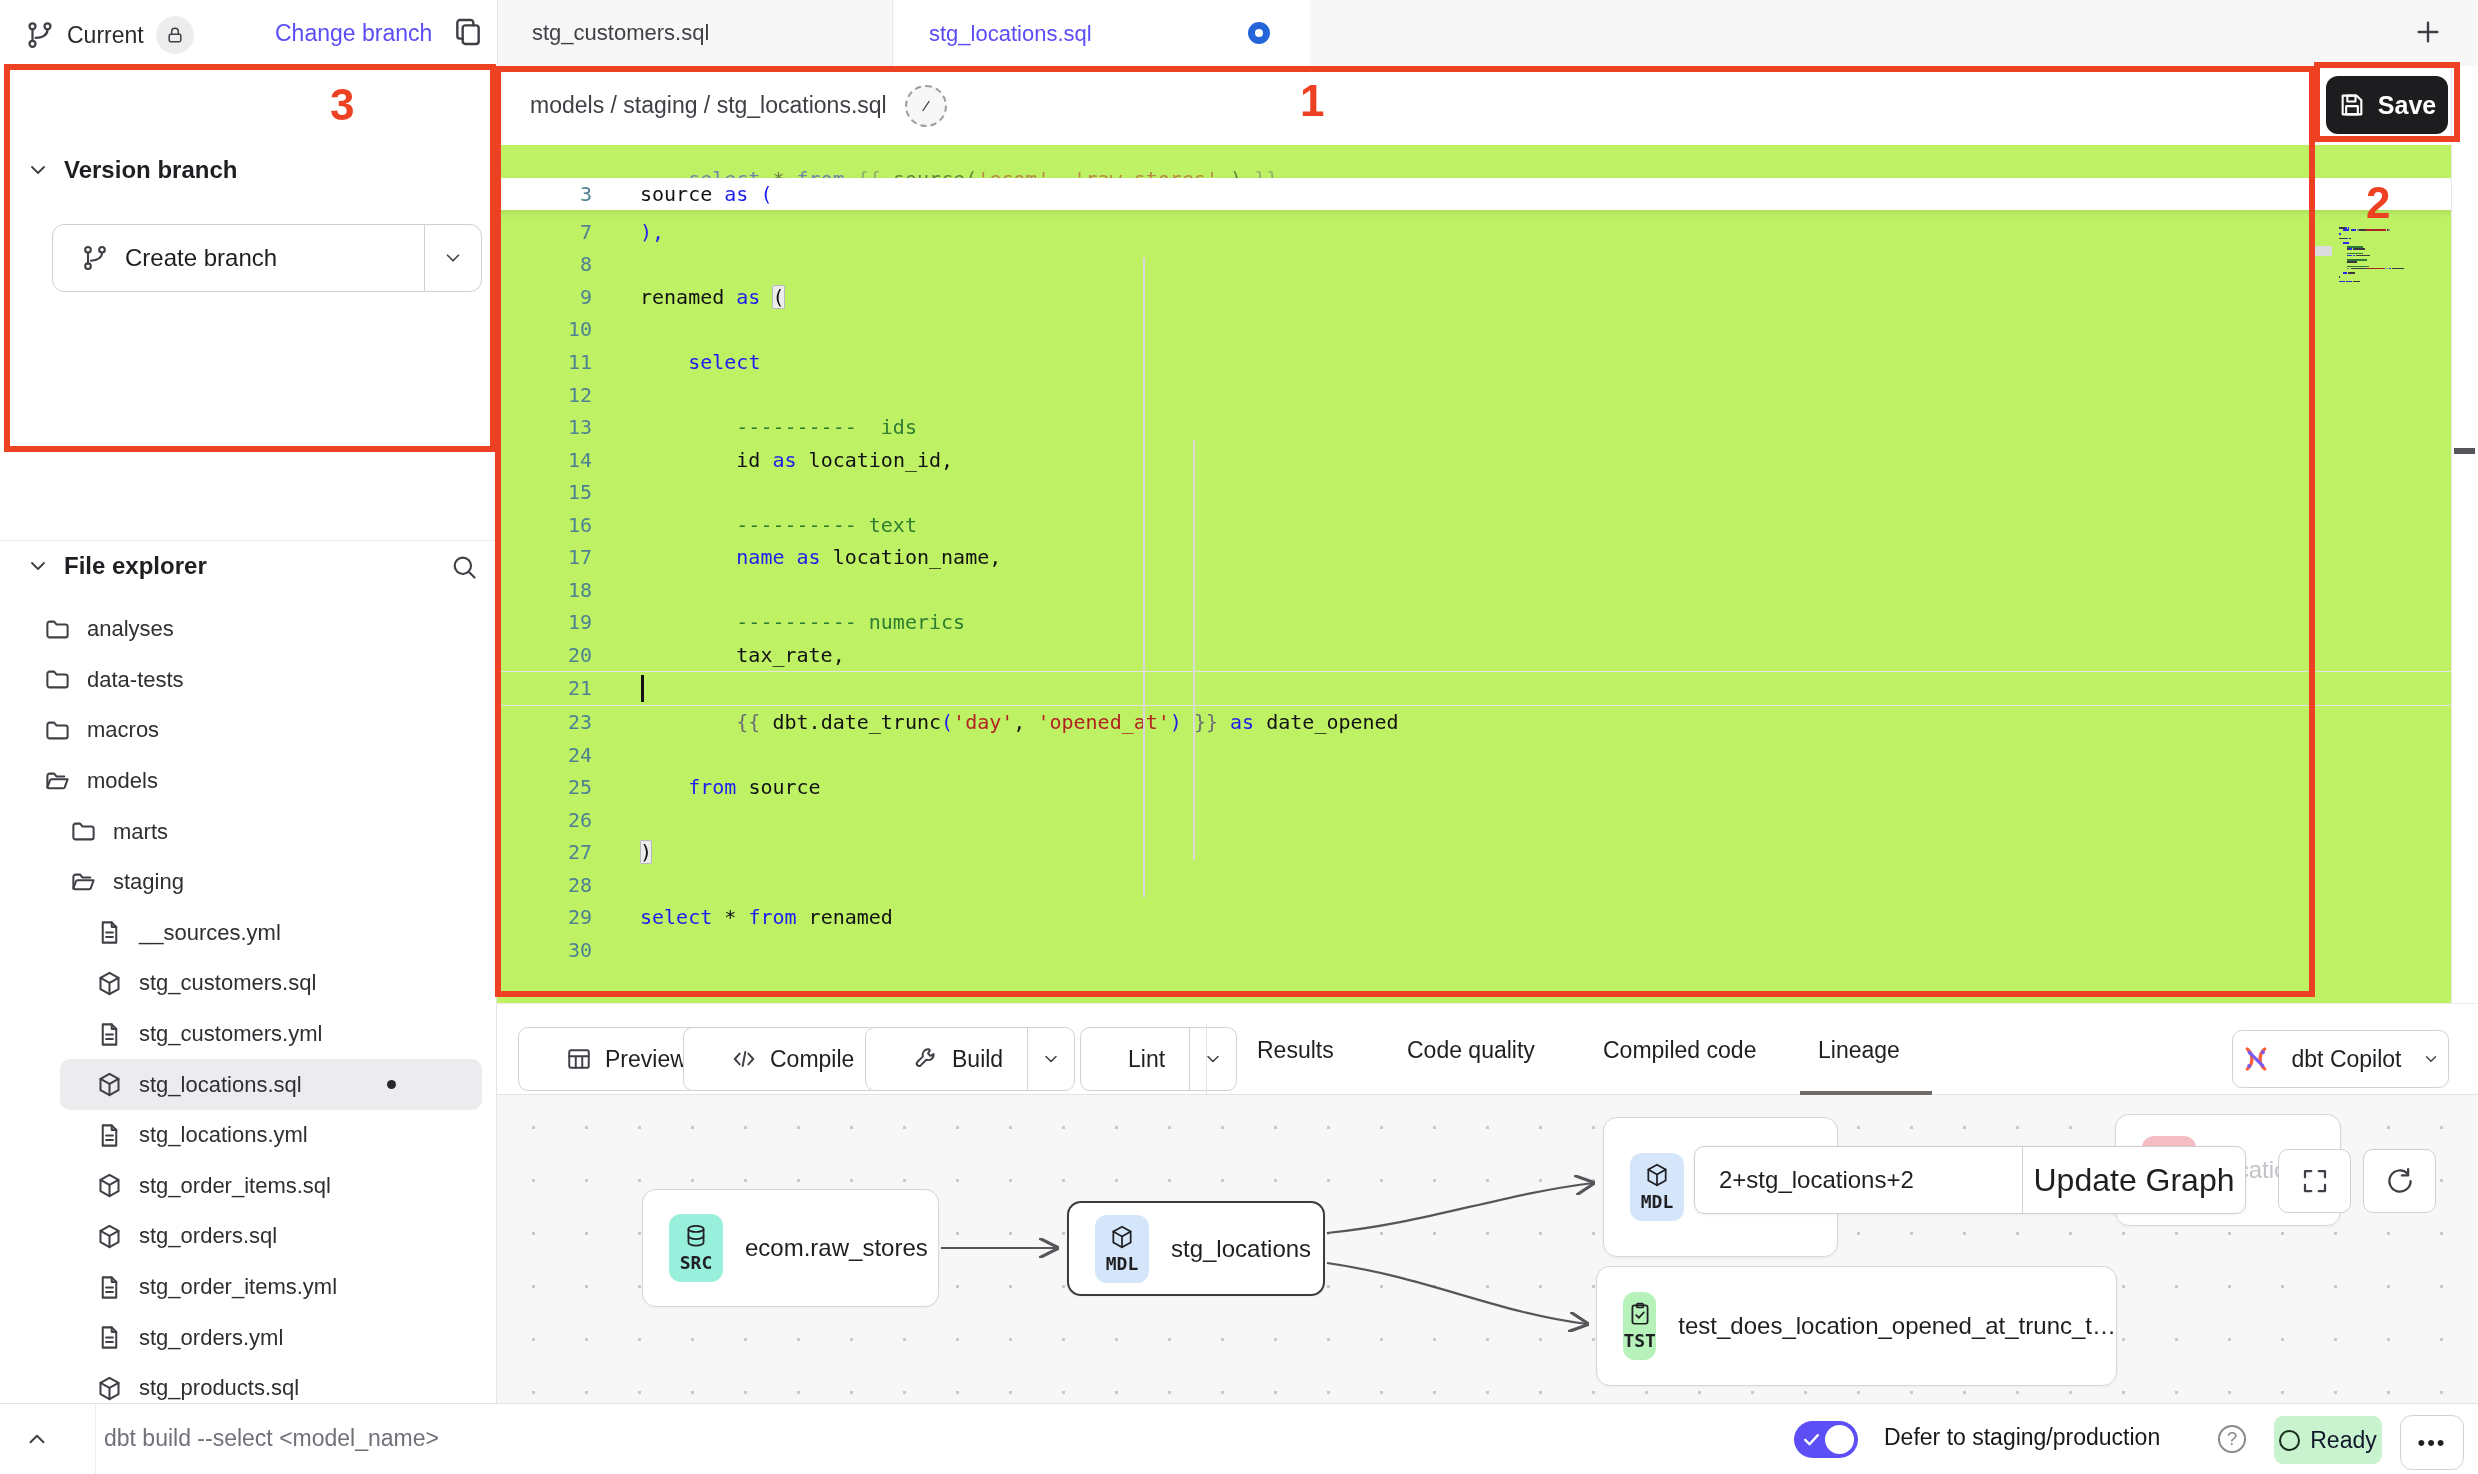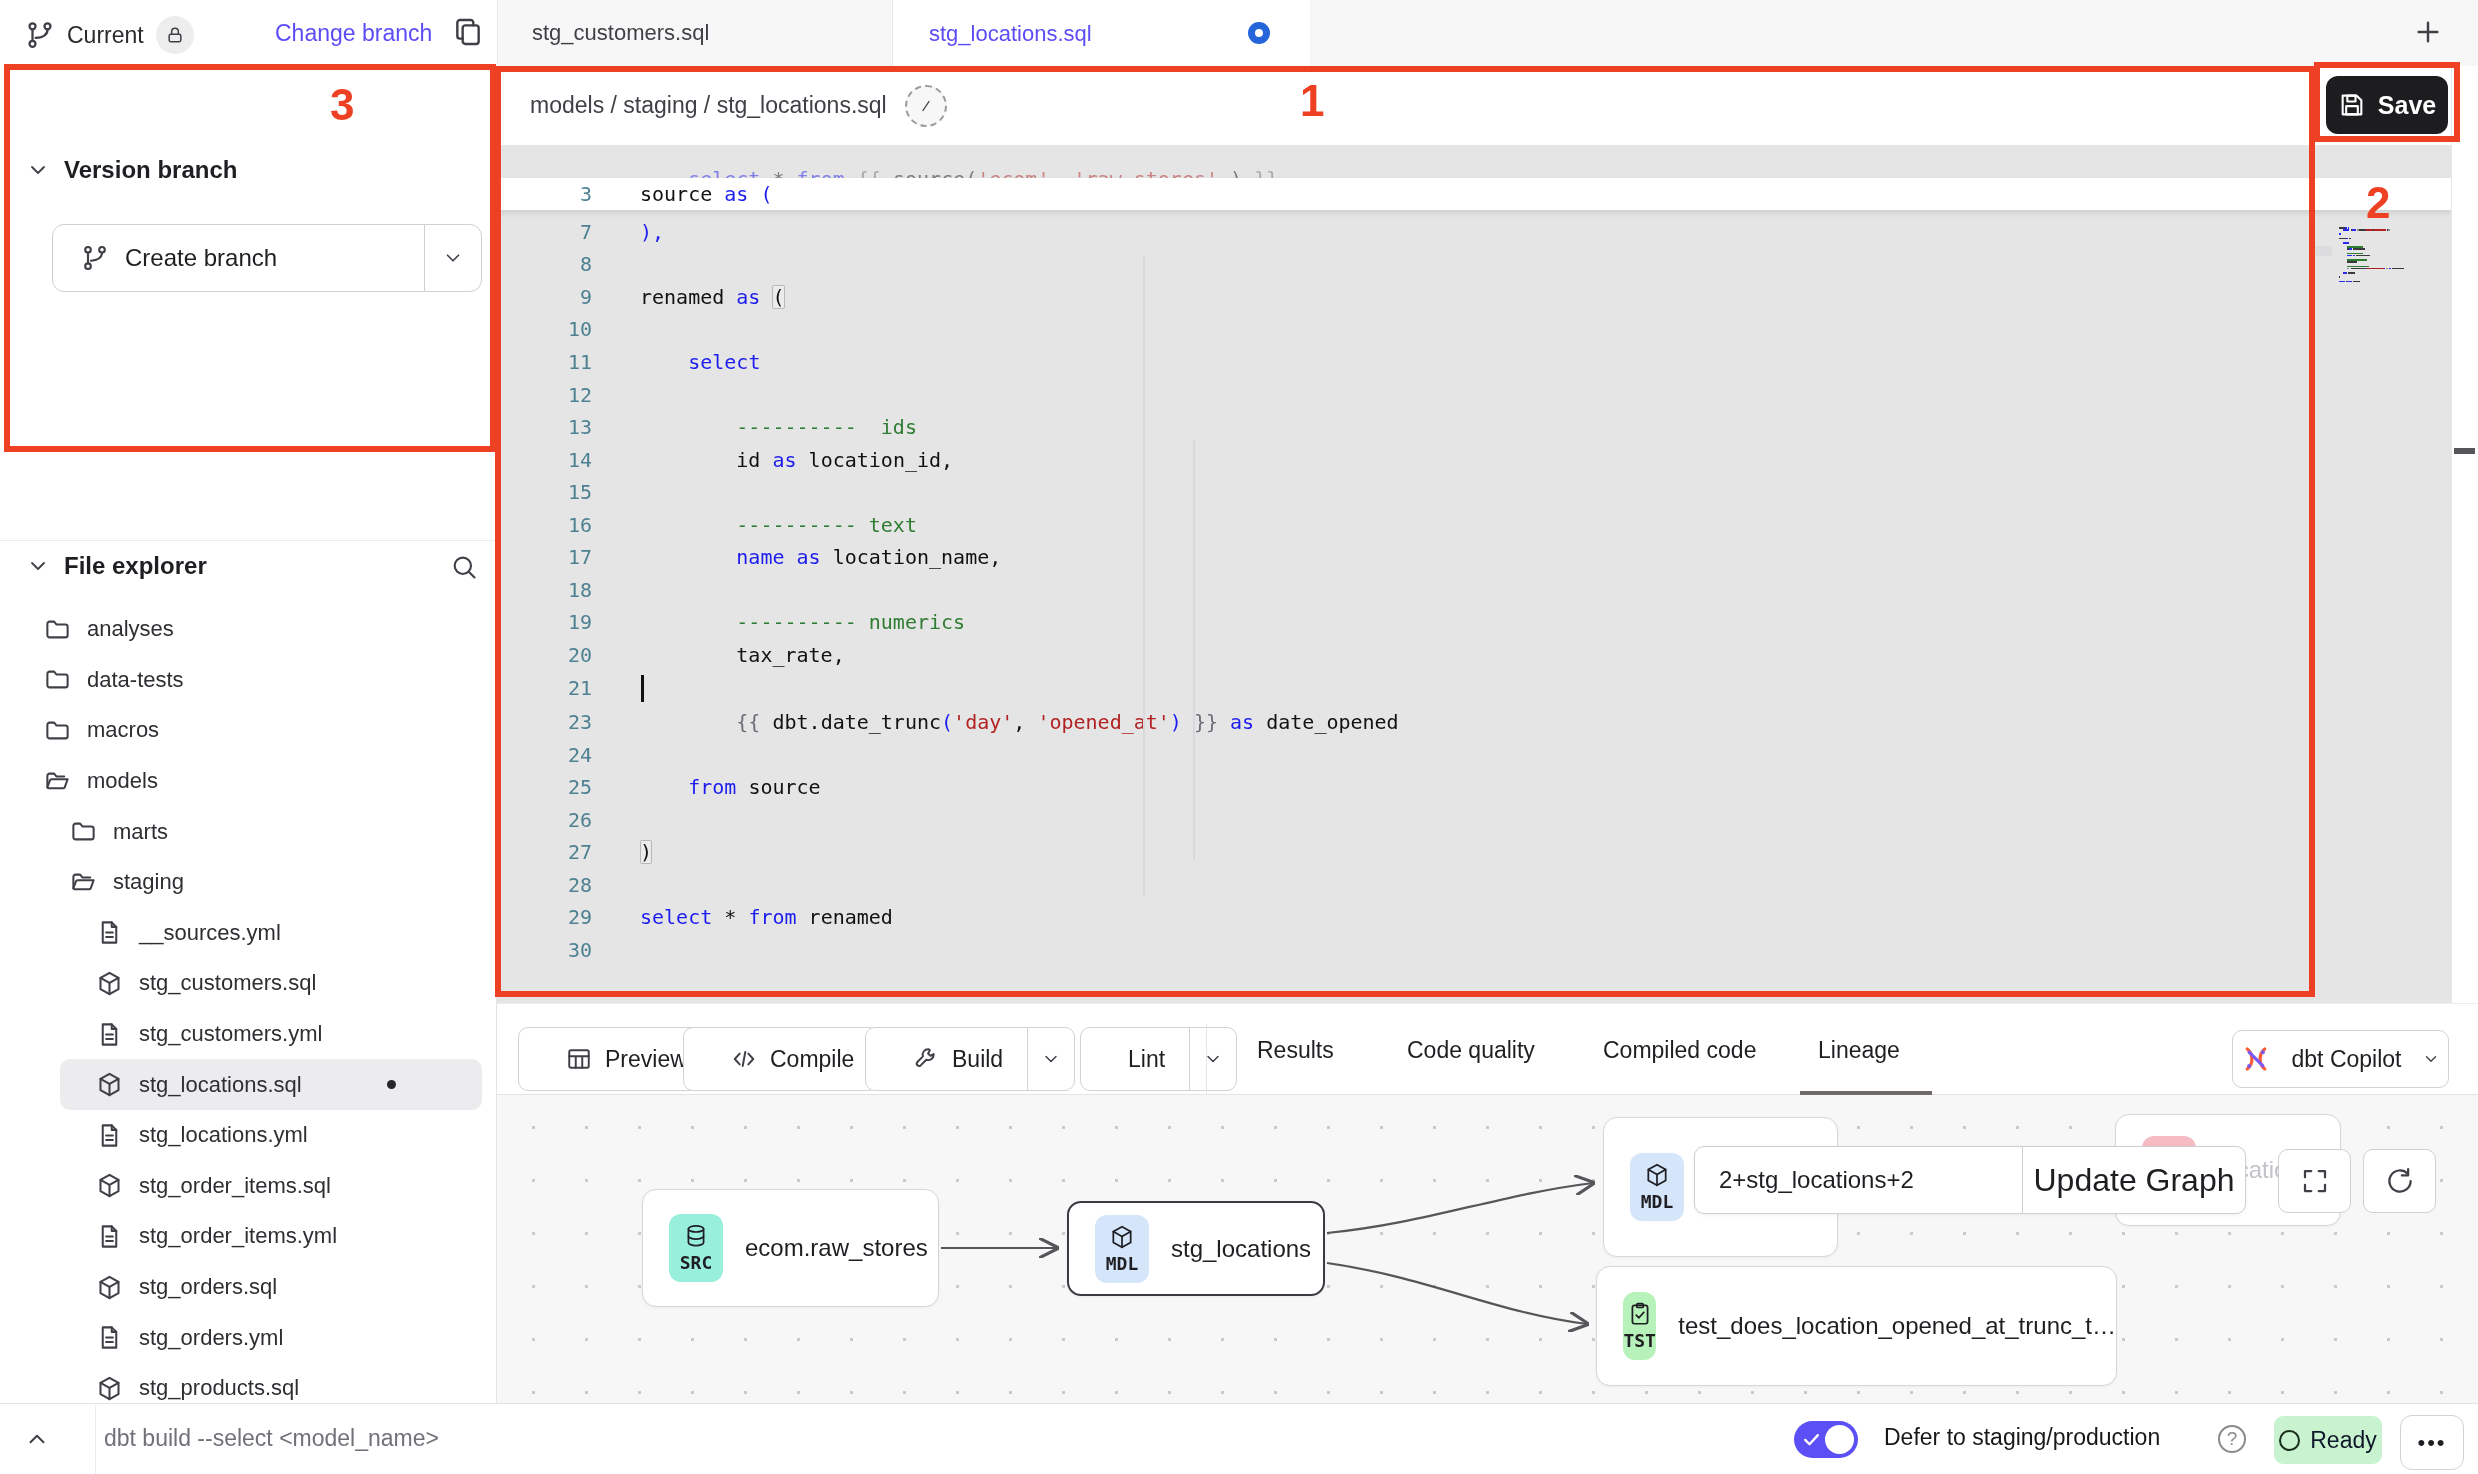--- a/index.html
+++ b/index.html
@@ -35,21 +35,21 @@
   #fe-search{left:450px;top:487px;}
   #file-tree{left:0;top:538px;width:497px;}
   .tree-row{height:50.6px;display:flex;align-items:center;font-size:22px;color:#2f2f33;position:relative;}
   .tree-row .lbl{margin-left:16px;}
   .tree-row.selected{background:#ececee;border-radius:10px;margin-left:60px;width:422px;box-sizing:border-box;}
   .tree-row.selected .row-in{margin-left:-60px;display:flex;align-items:center;width:100%;}
   .row-in{display:flex;align-items:center;width:100%;}
   .tree-dot{position:absolute;right:86px;width:9px;height:9px;border-radius:50%;background:#27272a;}
 
   
-  #editor{left:497px;top:66px;width:1954px;height:937px;background:#e5e5e5;}
+  #editor{left:497px;top:66px;width:1954px;height:937px;background:#bef264;}
   #breadcrumb-row{left:0;top:0;width:1954px;height:79px;background:#fff;}
   #breadcrumb{left:33px;top:26px;font-size:23px;color:#3f3f46;}
   #compass{left:408px;top:19px;width:42px;height:42px;border-radius:50%;border:2px dashed #9a9aa0;box-sizing:border-box;display:flex;align-items:center;justify-content:center;background:#f7f7f8;}
   #code-area{left:0;top:79px;width:1954px;height:858px;overflow:hidden;}
   .crow{position:relative;height:32.55px;display:flex;align-items:center;white-space:pre;
         font-family:"DejaVu Sans Mono",monospace;font-size:20px;}
   .crow .ln{width:95px;text-align:right;color:#4e8192;flex:none;font-size:20px;}
   .crow .ctext{padding-left:48px;}
   #sticky-line{left:0;top:0;width:1954px;z-index:6;background:#fff;box-shadow:0 3px 6px rgba(0,0,0,.10);}
   #hidden-line{left:0;top:18px;width:1954px;opacity:.5;z-index:1;}
@@ -342,38 +342,38 @@
                 <path d="M12 11.5V21.5"></path>
               </svg>
             </span>
             <span class="lbl">stg_order_items.sql</span>
           </div>
         </div>
         <div class="tree-row">
           <div class="row-in">
             <span class="ico" style="margin-left: 96px;">
               <svg width="27" height="27" viewBox="0 0 24 24">
+                <path d="M12 2.5 20 7v10l-8 4.5L4 17V7Z"></path>
+                <path d="M4 7l8 4.5L20 7"></path>
+                <path d="M12 11.5V21.5"></path>
+              </svg>
+            </span>
+            <span class="lbl">stg_orders.sql</span>
+          </div>
+        </div>
+        <div class="tree-row">
+          <div class="row-in">
+            <span class="ico" style="margin-left: 96px;">
+              <svg width="27" height="27" viewBox="0 0 24 24">
                 <path d="M6 3h8l4 4v14H6z"></path>
                 <path d="M14 3v4h4"></path>
                 <path d="M9 12h6M9 16h6"></path>
               </svg>
             </span>
             <span class="lbl">stg_order_items.yml</span>
-          </div>
-        </div>
-        <div class="tree-row">
-          <div class="row-in">
-            <span class="ico" style="margin-left: 96px;">
-              <svg width="27" height="27" viewBox="0 0 24 24">
-                <path d="M12 2.5 20 7v10l-8 4.5L4 17V7Z"></path>
-                <path d="M4 7l8 4.5L20 7"></path>
-                <path d="M12 11.5V21.5"></path>
-              </svg>
-            </span>
-            <span class="lbl">stg_orders.sql</span>
           </div>
         </div>
         <div class="tree-row">
           <div class="row-in">
             <span class="ico" style="margin-left: 96px;">
               <svg width="27" height="27" viewBox="0 0 24 24">
                 <path d="M6 3h8l4 4v14H6z"></path>
                 <path d="M14 3v4h4"></path>
                 <path d="M9 12h6M9 16h6"></path>
               </svg>

